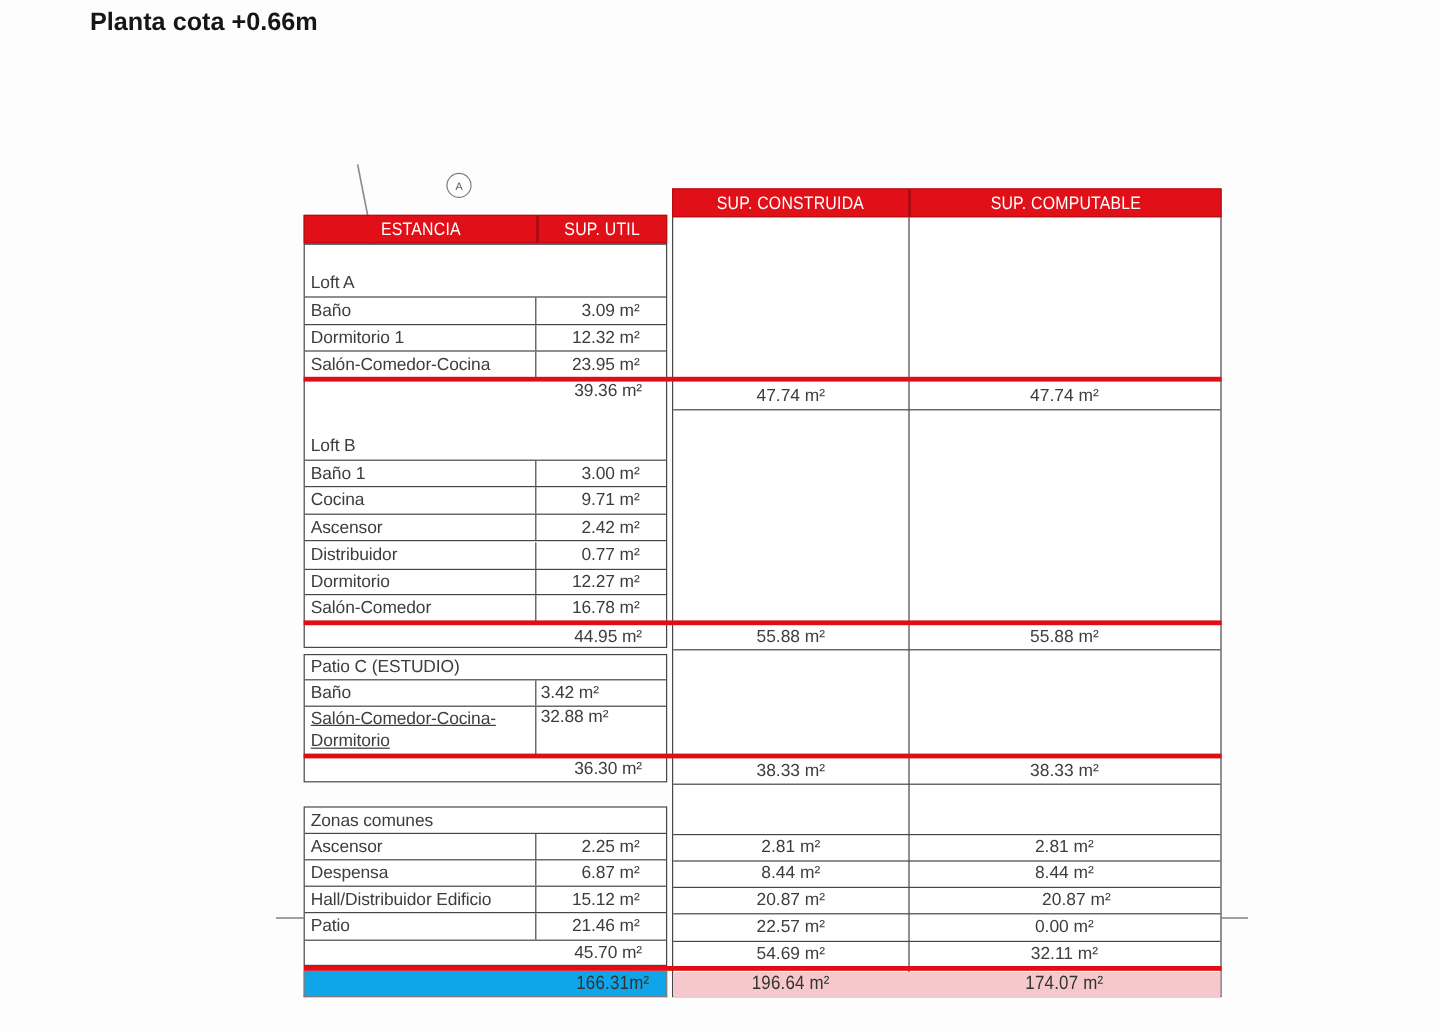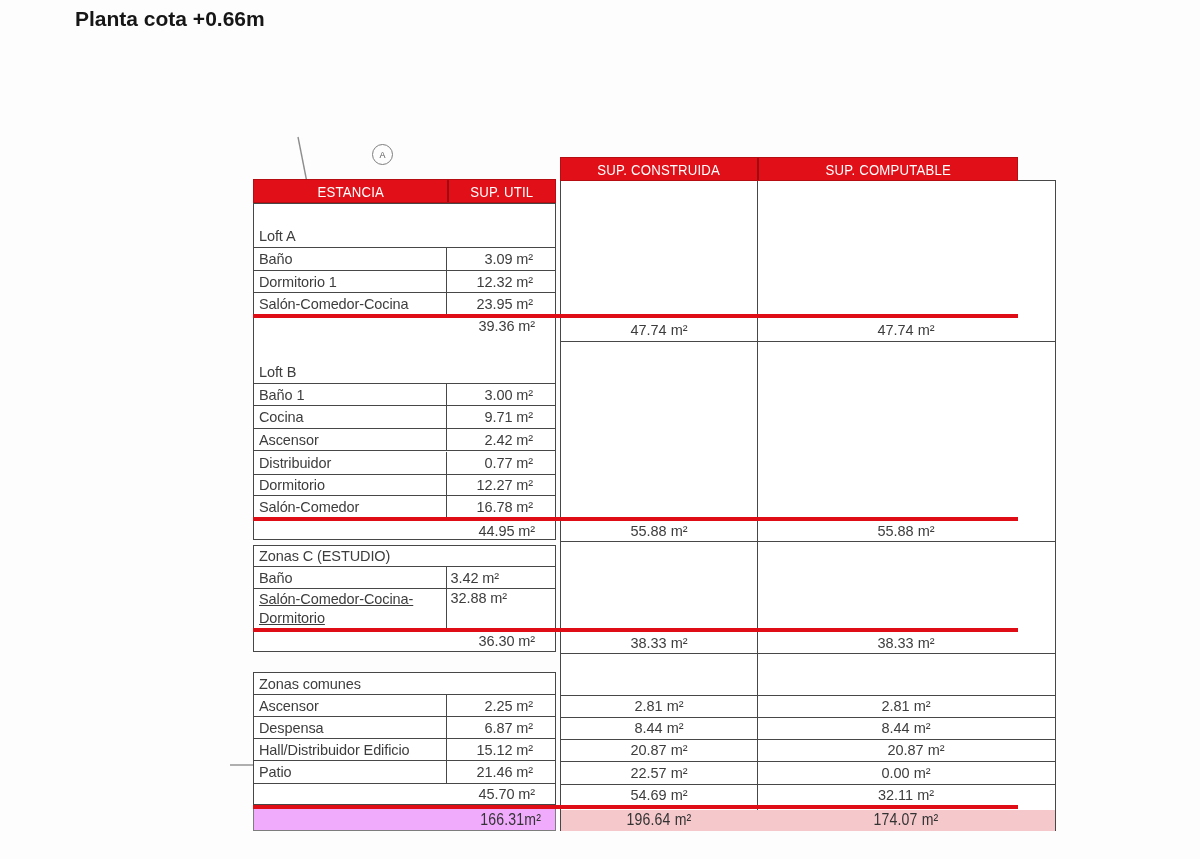--- a/index.html
+++ b/index.html
@@ -32,31 +32,31 @@
   .vcell.valign-left{justify-content:flex-start;padding-right:0;padding-left:4px;}
   .vcell.valign-top{align-items:flex-start;padding-top:1px;}
   .full{flex:1;display:flex;align-items:center;padding-left:5px;}
   .full.bottom{align-items:flex-end;padding-bottom:3px;}
   .subtotal{flex:1;display:flex;align-items:center;justify-content:flex-end;padding-right:20px;}
   .tallcell{position:absolute;left:0;right:0;}
   .tallcell .st{position:absolute;top:3px;right:20px;}
   .tallcell .secname{position:absolute;bottom:3px;left:5px;}
 
   
-  #right-table{position:absolute;left:560px;top:157px;width:496px;height:674px;z-index:2;}
+  #right-table{position:absolute;left:560px;top:157px;width:458px;height:674px;z-index:2;}
   #right-body{position:absolute;left:0;right:0;top:23px;bottom:0;border:1.6px solid #474747;box-sizing:border-box;background:#fff;}
   #right-vdiv{position:absolute;left:195.8px;top:0;bottom:0;width:1.5px;background:#474747;}
   .hline{position:absolute;left:0;right:0;height:1.4px;background:#474747;}
   .rrow{position:absolute;left:0;right:0;display:flex;font-size:14.5px;}
   .rrow .c1{flex:0 0 196px;display:flex;align-items:center;justify-content:center;}
   .rrow .c2{flex:1;display:flex;align-items:center;justify-content:center;}
   .rrow.pinkrow{background:#f5c8cb;}
 
   
-  #total-left{position:absolute;left:253px;top:809px;width:303px;height:22px;background:#f0abfc;
+  #total-left{position:absolute;left:253px;top:809px;width:303px;height:22px;background:#0ea5e9;
               border:1px solid #7d7d7d;border-top:none;box-sizing:border-box;display:flex;align-items:center;
               justify-content:flex-end;padding-right:10px;z-index:2;font-size:16px;}
   .totalnum{font-size:16px;color:#333;}
 
   
   .redline{position:absolute;left:253px;width:765px;background:#df0d15;z-index:5;}
 </style>
 </head>
 <body>
 
@@ -136,21 +136,21 @@
       <div class="lcell">Salón-Comedor</div>
       <div class="vcell">16.78 m²</div>
     </div>
     <div class="row" style="top:317px;height:19px;">
       <div class="subtotal">44.95 m²</div>
     </div>
   </div>
 
   <div class="lt-box" style="top:545px;height:107px;">
     <div class="row bb" style="top:0;height:21px;">
-      <div class="full">Zonas C (ESTUDIO)</div>
+      <div class="full">Patio C (ESTUDIO)</div>
     </div>
     <div class="row bb" style="top:21px;height:22px;">
       <div class="lcell">Baño</div>
       <div class="vcell valign-left">3.42 m²</div>
     </div>
     <div class="row" style="top:43px;height:40px;">
       <div class="lcell wrap">Salón-Comedor-Cocina-Dormitorio</div>
       <div class="vcell valign-left valign-top">32.88 m²</div>
     </div>
     <div class="row" style="top:85px;height:20px;">

